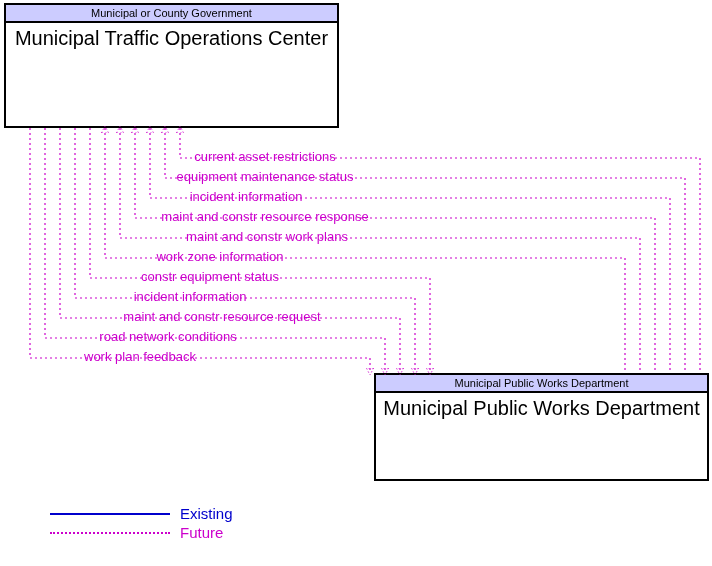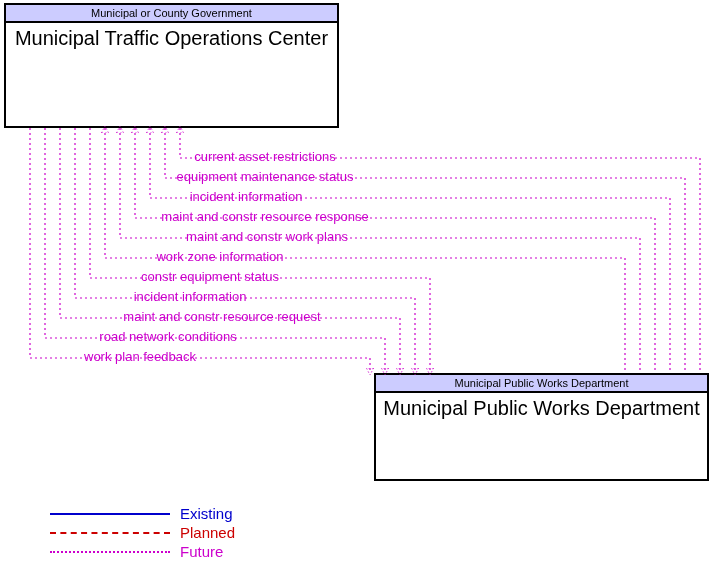--- a/index.html
+++ b/index.html
@@ -127,20 +127,16 @@
 <div class="flow-label" style="left:210px; top:309px;padding-left:24px;">maint and constr resource request</div>
 <div class="flow-label" style="left:168px; top:329px;">road network conditions</div>
 <div class="flow-label" style="left:140px; top:349px;">work plan feedback</div>
 
 <div class="legend">
   <div class="legend-row">
     <div class="legend-line existing"></div>
     <span class="legend-text existing">Existing</span>
   </div>
   <div class="legend-row">
-    <div class="legend-line planned"></div>
-    <span class="legend-text planned">Planned</span>
-  </div>
-  <div class="legend-row">
     <div class="legend-line future"></div>
     <span class="legend-text future">Future</span>
   </div>
 </div>
 
 </body></html>

